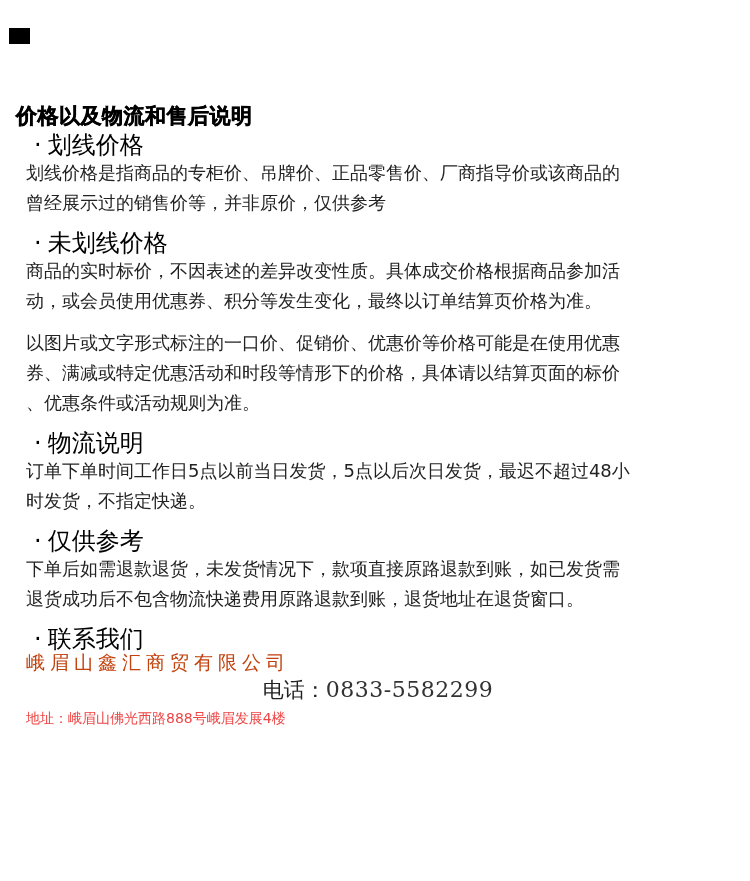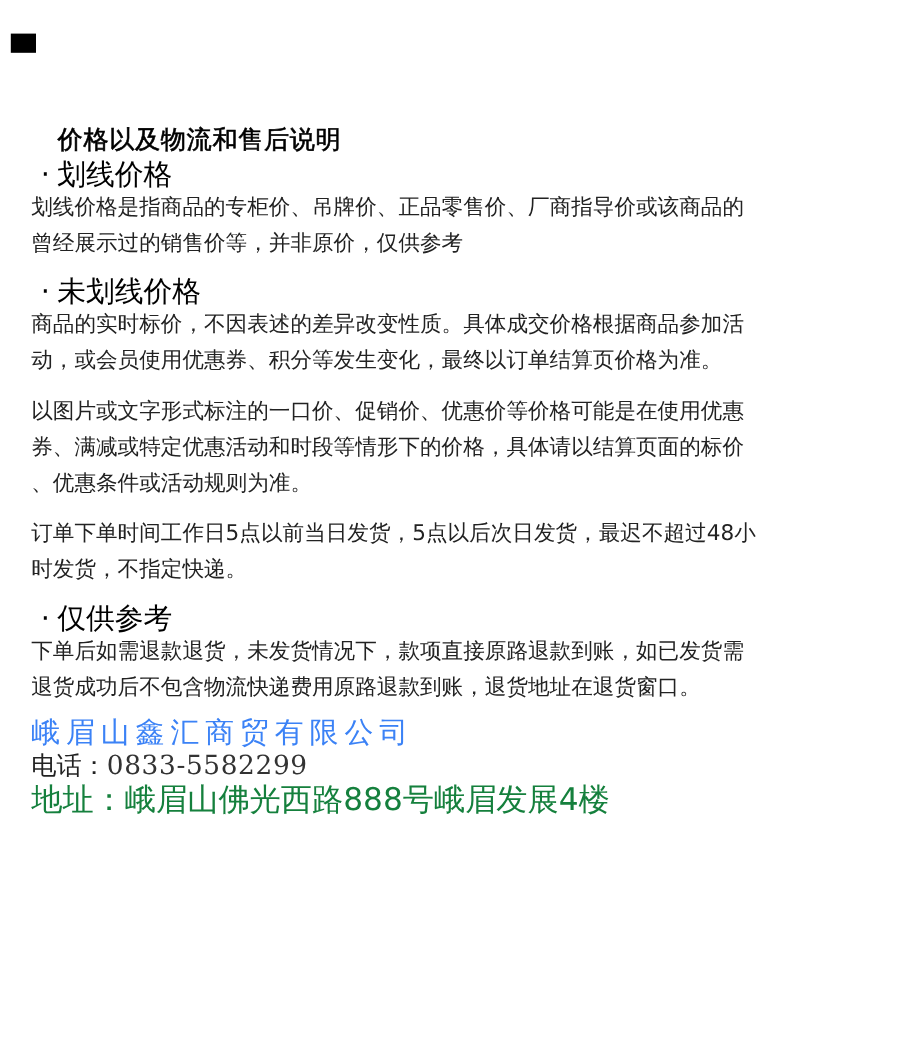--- a/index.html
+++ b/index.html
@@ -14,24 +14,24 @@
   }
   .black-mark {
     position: absolute;
     left: 9px;
     top: 28px;
     width: 21px;
     height: 16px;
     background: #000000;
   }
   .page-title {
-    margin: 105px 0 0 48px;
+    margin: 105px 0 0 16px;
     font-size: 21px;
     line-height: 22px;
-    font-weight: 400;
+    font-weight: 700;
     color: #000000;
     letter-spacing: 0.5px;
     -webkit-text-stroke: 0.5px #000;
   }
   .sec {
     margin: 12px 20px 0 26px;
   }
   .sec.first {
     margin-top: 5px;
   }
@@ -53,40 +53,41 @@
     margin: 0;
     font-size: 18px;
     line-height: 30px;
     color: #222222;
     white-space: pre-line;
     letter-spacing: 0;
   }
   .contact-company {
     margin-top: -4px;
     font-family: "DejaVu Serif", "Liberation Serif", serif;
-    font-size: 24px;
+    font-size: 19px;
     line-height: 28px;
     letter-spacing: 5px;
-    color: #3b82f6;
+    color: #c2410c;
   }
   .contact-phone {
     font-size: 21px;
     line-height: 28px;
     color: #222222;
+    text-align: center;
   }
   .contact-phone .phone-number {
     font-family: "DejaVu Serif", "Liberation Serif", serif;
     font-size: 22px;
     letter-spacing: 0.5px;
     color: #333333;
   }
   .contact-address {
-    font-size: 26px;
+    font-size: 14px;
     line-height: 28px;
-    color: #15803d;
+    color: #ef4444;
   }
 </style>
 </head>
 <body>
 
 <div class="black-mark"></div>
 
 <h1 class="page-title">价格以及物流和售后说明</h1>
 
 <section class="sec first">
@@ -101,27 +102,29 @@
 动，或会员使用优惠券、积分等发生变化，最终以订单结算页价格为准。</p>
 </section>
 
 <section class="sec">
   <p>以图片或文字形式标注的一口价、促销价、优惠价等价格可能是在使用优惠
 券、满减或特定优惠活动和时段等情形下的价格，具体请以结算页面的标价
 、优惠条件或活动规则为准。</p>
 </section>
 
 <section class="sec">
+  <h2><span class="bullet">·</span><span>物流说明</span></h2>
   <p>订单下单时间工作日5点以前当日发货，5点以后次日发货，最迟不超过48小
 时发货，不指定快递。</p>
 </section>
 
 <section class="sec">
   <h2><span class="bullet">·</span><span>仅供参考</span></h2>
   <p>下单后如需退款退货，未发货情况下，款项直接原路退款到账，如已发货需
 退货成功后不包含物流快递费用原路退款到账，退货地址在退货窗口。</p>
 </section>
 
 <section class="sec">
+  <h2><span class="bullet">·</span><span>联系我们</span></h2>
   <div class="contact-company">峨眉山鑫汇商贸有限公司</div>
   <div class="contact-phone"><span>电话：</span><span class="phone-number">0833-5582299</span></div>
   <div class="contact-address">地址：峨眉山佛光西路888号峨眉发展4楼</div>
 </section>
 
 </body></html>

